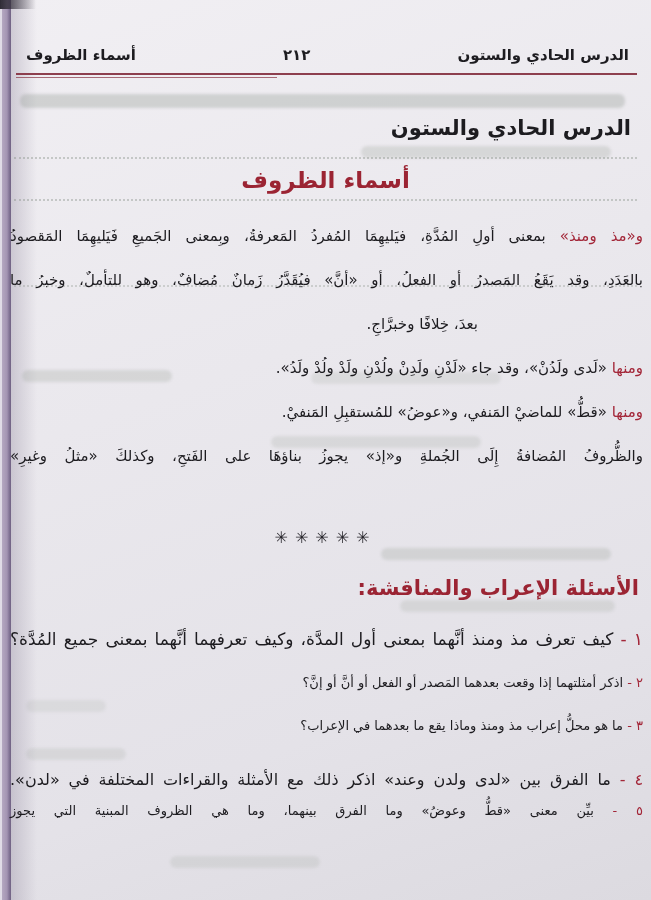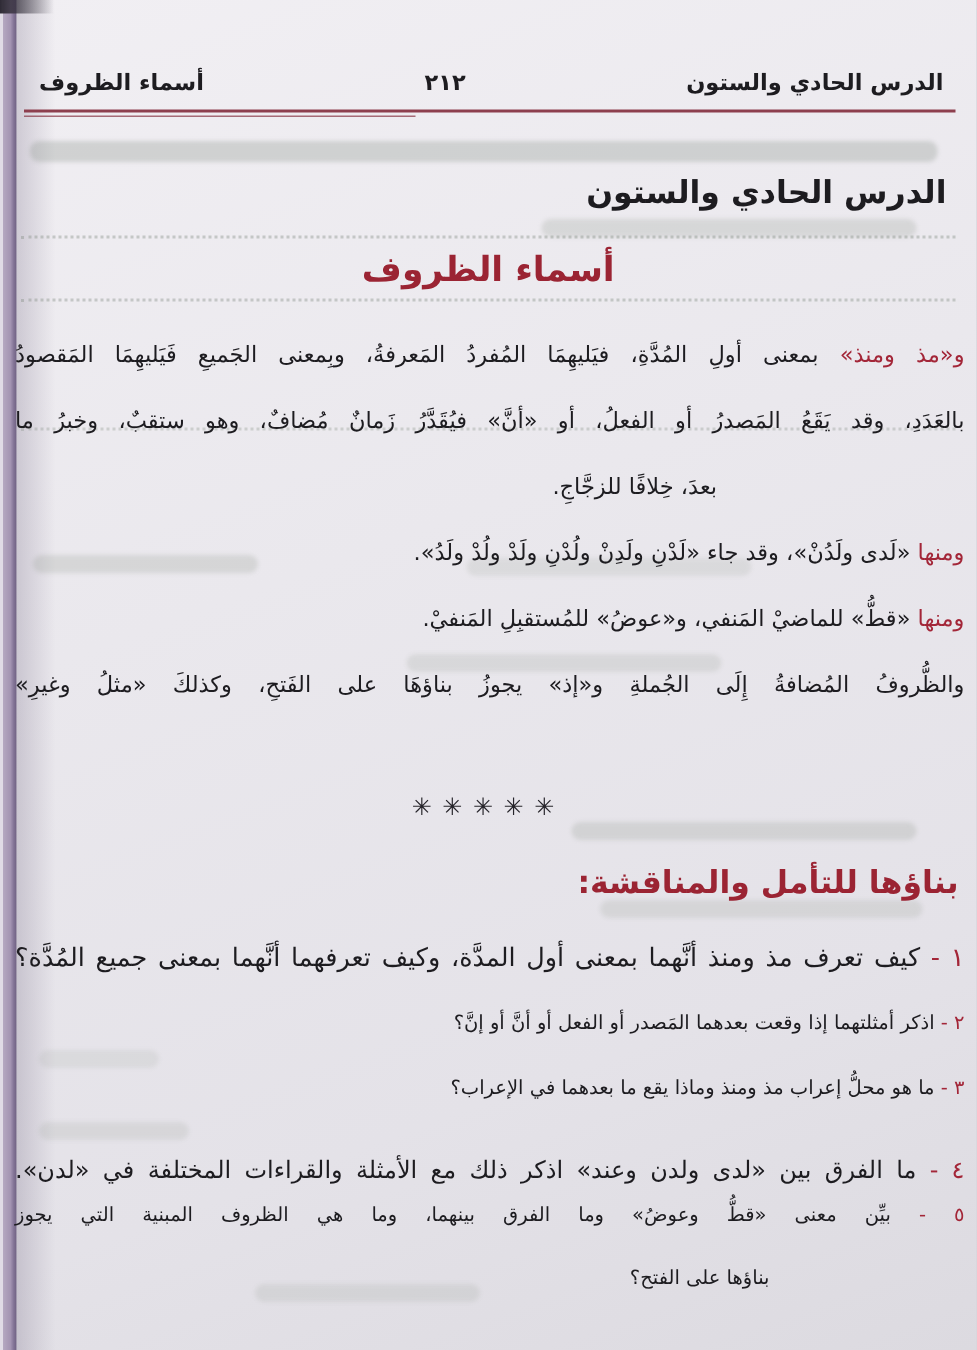--- a/index.html
+++ b/index.html
@@ -134,44 +134,43 @@
     <span>أسماء الظروف</span>
   </div>
   <div class="header-rule"></div>
 
   <div class="lesson-title">الدرس الحادي والستون</div>
   <div class="section-title">أسماء الظروف</div>
 
   <div class="bline just l1">
     <span class="red-lead">و«مذ ومنذ»</span><span> بمعنى أولِ المُدَّةِ، فيَليهِمَا المُفردُ المَعرفةُ، وبِمعنى الجَميعِ فَيَليهِمَا المَقصودُ</span>
   </div>
-  <div class="bline just l2">بالعَدَدِ، وقد يَقَعُ المَصدرُ أو الفعلُ، أو «أنَّ» فيُقَدَّرُ زَمانٌ مُضافٌ، وهو ستقبٌ، وخبرُ ما</div>
-  <div class="bline l3">بعدَ، خِلافًا للزجَّاجِ.</div>
+  <div class="bline just l2">بالعَدَدِ، وقد يَقَعُ المَصدرُ أو الفعلُ، أو «أنَّ» فيُقَدَّرُ زَمانٌ مُضافٌ، وهو للتأملٌ، وخبرُ ما</div>
+  <div class="bline l3">بعدَ، خِلافًا وخبرَّاجِ.</div>
   <div class="bline l4">
     <span class="red-lead">ومنها</span><span> «لَدى ولَدُنْ»، وقد جاء «لَدْنِ ولَدِنْ ولُدْنِ ولَدْ ولُدْ ولَدُ».</span>
   </div>
   <div class="bline l5">
     <span class="red-lead">ومنها</span><span> «قطُّ» للماضيْ المَنفي، و«عوضُ» للمُستقبِلِ المَنفيْ.</span>
   </div>
   <div class="bline just l6">والظُّروفُ المُضافةُ إِلَى الجُملةِ و«إذ» يجوزُ بناؤهَا على الفَتحِ، وكذلكَ «مثلُ وغيرِ»</div>
 
   <div class="separator">✳✳✳✳✳</div>
 
-  <div class="q-heading">بناؤها للتأمل والمناقشة:</div>
+  <div class="q-heading">الأسئلة الإعراب والمناقشة:</div>
 
   <div class="qline just q1">
     <span class="q-num">١ -</span><span> كيف تعرف مذ ومنذ أنَّهما بمعنى أول المدَّة، وكيف تعرفهما أنَّهما بمعنى جميع المُدَّة؟</span>
   </div>
   <div class="qline q2">
     <span class="q-num">٢ -</span><span> اذكر أمثلتهما إذا وقعت بعدهما المَصدر أو الفعل أو أنَّ أو إنَّ؟</span>
   </div>
   <div class="qline q3">
     <span class="q-num">٣ -</span><span> ما هو محلُّ إعراب مذ ومنذ وماذا يقع ما بعدهما في الإعراب؟</span>
   </div>
   <div class="qline just q4">
     <span class="q-num">٤ -</span><span> ما الفرق بين «لدى ولدن وعند» اذكر ذلك مع الأمثلة والقراءات المختلفة في «لدن».</span>
   </div>
   <div class="qline just q5">
     <span class="q-num">٥ -</span><span> بيِّن معنى «قطُّ وعوضُ» وما الفرق بينهما، وما هي الظروف المبنية التي يجوز</span>
   </div>
-  <div class="qline q5c">بناؤها على الفتح؟</div>
 
 </div>
 
 </body></html>

